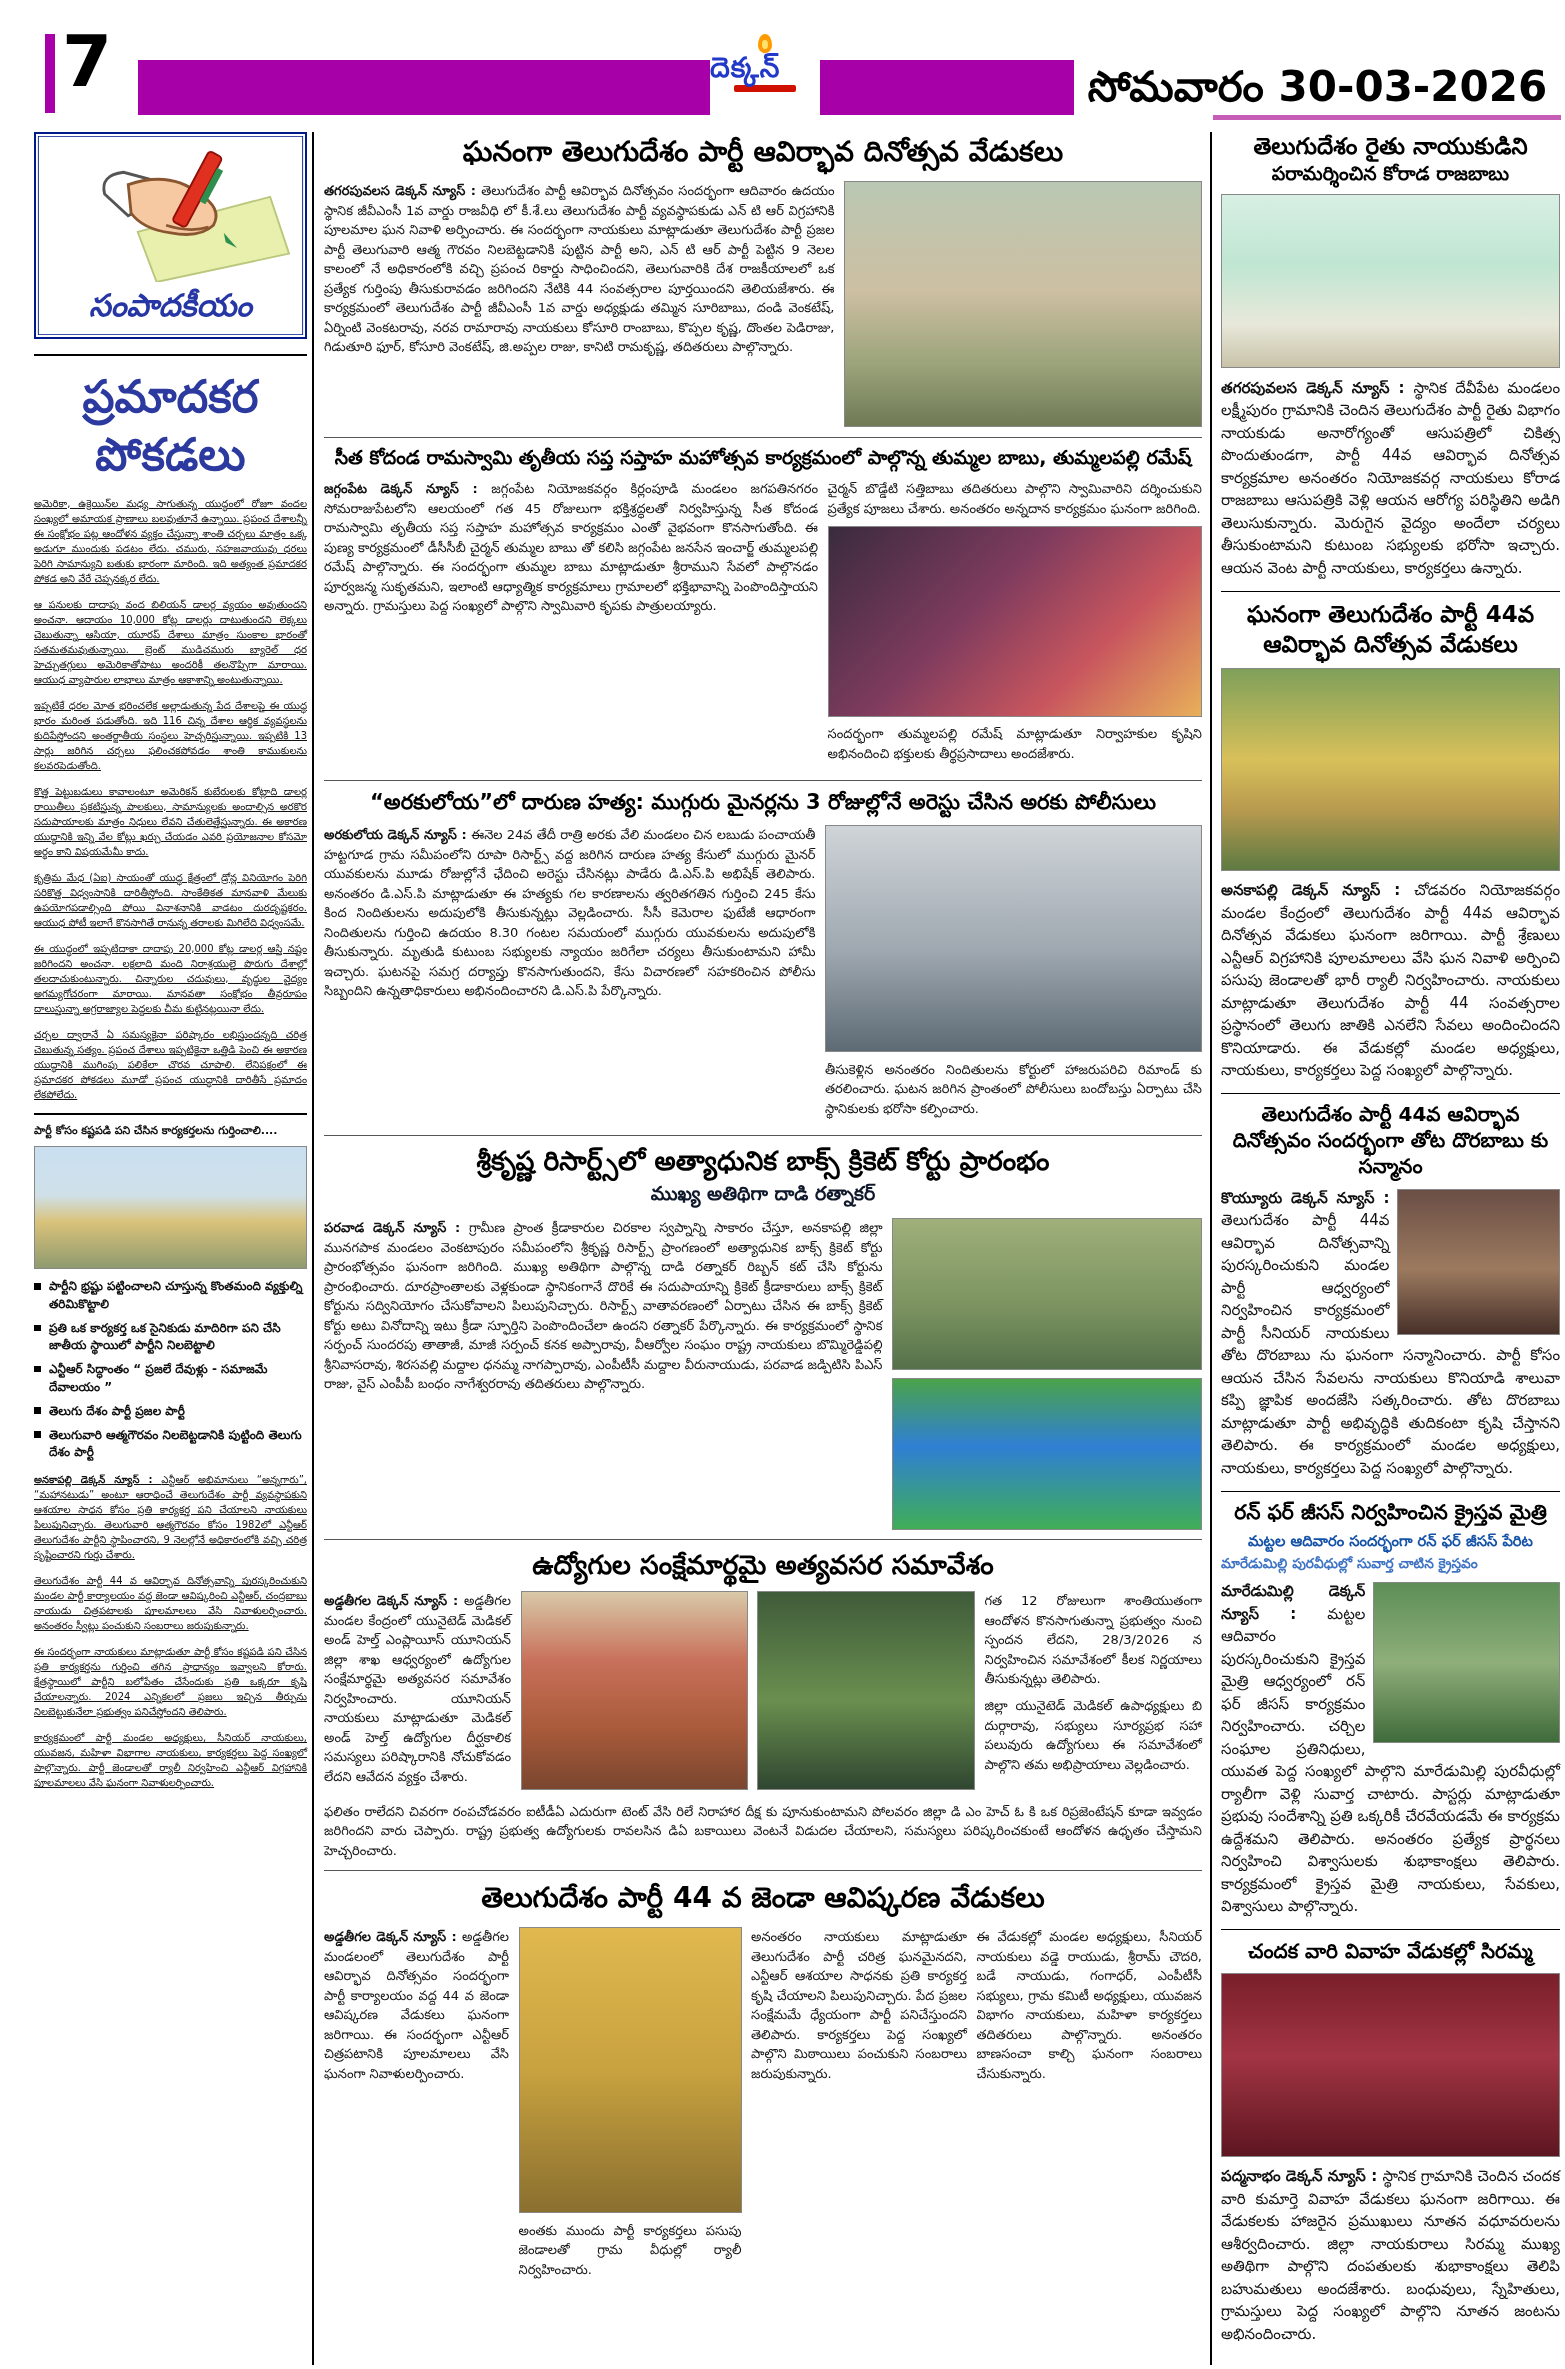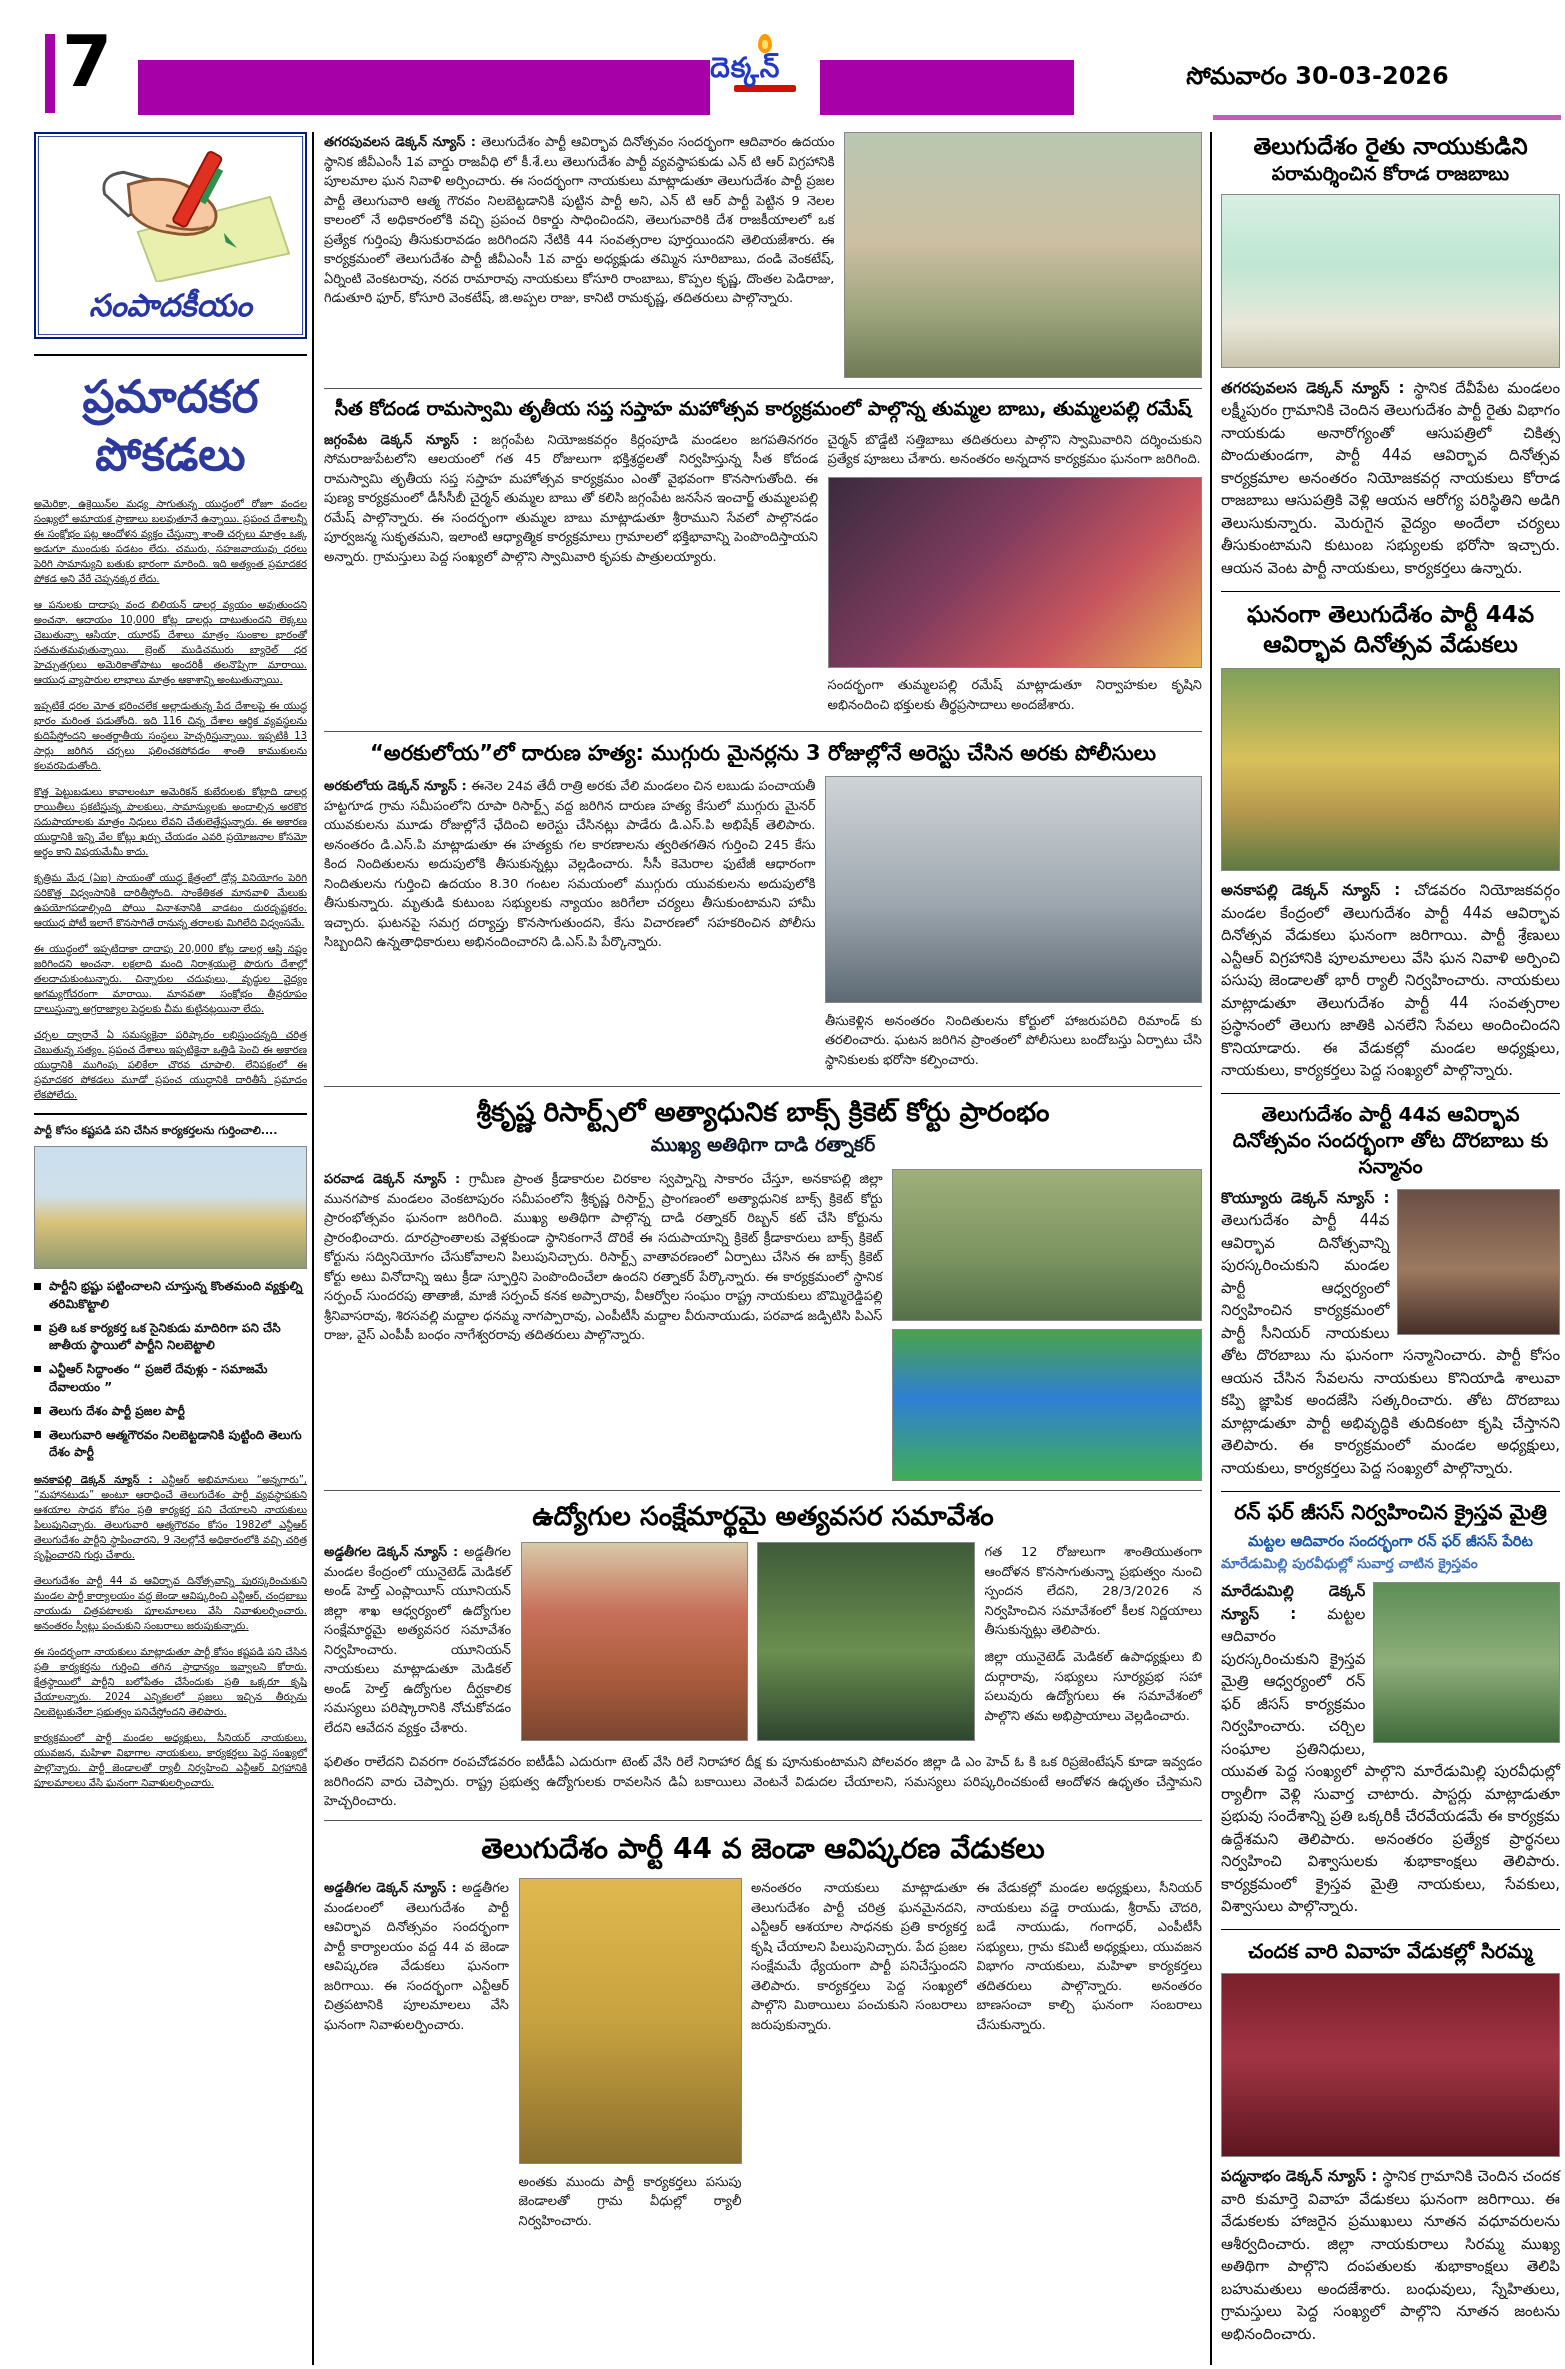--- a/index.html
+++ b/index.html
@@ -9,21 +9,21 @@
   
   .hdr-strip{left:45px;top:34px;width:10.4px;height:79px;background:#a800a8;}
   .page-num{left:62px;top:24.6px;font-size:72px;font-weight:bold;line-height:1;color:#000;}
   .hdr-bar1{left:138px;top:60px;width:572px;height:55px;background:#a800a8;}
   .hdr-bar2{left:820px;top:60px;width:254px;height:55px;background:#a800a8;}
   .logo{left:710px;top:34px;width:110px;height:87px;background:#fff;text-align:left;}
   .flame{width:13.2px;height:19px;margin:0 auto;background:#ff9a00;border-radius:50% 50% 50% 50%/60% 60% 40% 40%;position:relative;}
   .flame:after{content:"";position:absolute;left:3.8px;top:5.7px;width:5.7px;height:9.5px;background:#ffe26e;border-radius:50%;}
   .brand-title{font-size:28px;font-weight:bold;color:#2238c8;letter-spacing:0.9px;line-height:1.05;}
   .brand-tag{width:62px;height:6.6px;margin:2.8px auto 0;background:#d01000;border-radius:1.9px;}
-  .edition-date{left:1074px;top:62px;width:487px;font-size:24px;font-weight:bold;text-align:center;color:#000;}
+  .edition-date{left:1074px;top:62px;width:487px;font-size:42px;font-weight:bold;text-align:center;color:#000;}
   .date-underline{left:1213px;top:115px;width:348px;height:4.7px;background:#c55cb5;}
   
   .vrule{width:1.9px;background:#000;top:132px;height:2233px;}
   #leftcol{left:34px;top:132px;width:273px;}
   #centercol{left:324px;top:132px;width:878px;}
   #rightcol{left:1221px;top:132px;width:339px;}
   
   .hl{font-weight:bold;color:#000;text-align:center;line-height:1.28;}
   .dl{font-weight:bold;}
   .body{font-size:13px;line-height:1.5;text-align:justify;margin:7.6px 0;}
@@ -113,20 +113,21 @@
     </ul>
     <p class="ed-p"><b class="dl">అనకాపల్లి డెక్కన్ న్యూస్ : </b><span>ఎన్టీఆర్ అభిమానులు “అన్నగారు”, “మహానటుడు” అంటూ ఆరాధించే తెలుగుదేశం పార్టీ వ్యవస్థాపకుని ఆశయాల సాధన కోసం ప్రతి కార్యకర్త పని చేయాలని నాయకులు పిలుపునిచ్చారు. తెలుగువారి ఆత్మగౌరవం కోసం 1982లో ఎన్టీఆర్ తెలుగుదేశం పార్టీని స్థాపించారని, 9 నెలల్లోనే అధికారంలోకి వచ్చి చరిత్ర సృష్టించారని గుర్తు చేశారు.</span></p>
     <p class="ed-p">తెలుగుదేశం పార్టీ 44 వ ఆవిర్భావ దినోత్సవాన్ని పురస్కరించుకుని మండల పార్టీ కార్యాలయం వద్ద జెండా ఆవిష్కరించి ఎన్టీఆర్, చంద్రబాబు నాయుడు చిత్రపటాలకు పూలమాలలు వేసి నివాళులర్పించారు. అనంతరం స్వీట్లు పంచుకుని సంబరాలు జరుపుకున్నారు.</p>
     <p class="ed-p">ఈ సందర్భంగా నాయకులు మాట్లాడుతూ పార్టీ కోసం కష్టపడి పని చేసిన ప్రతి కార్యకర్తను గుర్తించి తగిన ప్రాధాన్యం ఇవ్వాలని కోరారు. క్షేత్రస్థాయిలో పార్టీని బలోపేతం చేసేందుకు ప్రతి ఒక్కరూ కృషి చేయాలన్నారు. 2024 ఎన్నికలలో ప్రజలు ఇచ్చిన తీర్పును నిలబెట్టుకునేలా ప్రభుత్వం పనిచేస్తోందని తెలిపారు.</p>
     <p class="ed-p">కార్యక్రమంలో పార్టీ మండల అధ్యక్షులు, సీనియర్ నాయకులు, యువజన, మహిళా విభాగాల నాయకులు, కార్యకర్తలు పెద్ద సంఖ్యలో పాల్గొన్నారు. పార్టీ జెండాలతో ర్యాలీ నిర్వహించి ఎన్టీఆర్ విగ్రహానికి పూలమాలలు వేసి ఘనంగా నివాళులర్పించారు.</p>
   </div>
 
   <div class="abs" id="centercol">
 
     <div>
+      <div class="hl hlA">ఘనంగా తెలుగుదేశం పార్టీ ఆవిర్భావ దినోత్సవ వేడుకలు</div>
       <div class="row">
         <p class="body" style="flex:1;margin-top:0;"><b class="dl">తగరపువలస డెక్కన్ న్యూస్ : </b><span>తెలుగుదేశం పార్టీ ఆవిర్భావ దినోత్సవం సందర్భంగా ఆదివారం ఉదయం స్థానిక జీవీఎంసీ 1వ వార్డు రాజవీధి లో కీ.శే.లు తెలుగుదేశం పార్టీ వ్యవస్థాపకుడు ఎన్ టి ఆర్ విగ్రహానికి పూలమాల ఘన నివాళి అర్పించారు. ఈ సందర్భంగా నాయకులు మాట్లాడుతూ తెలుగుదేశం పార్టీ ప్రజల పార్టీ తెలుగువారి ఆత్మ గౌరవం నిలబెట్టడానికి పుట్టిన పార్టీ అని, ఎన్ టి ఆర్ పార్టీ పెట్టిన 9 నెలల కాలంలో నే అధికారంలోకి వచ్చి ప్రపంచ రికార్డు సాధించిందని, తెలుగువారికి దేశ రాజకీయాలలో ఒక ప్రత్యేక గుర్తింపు తీసుకురావడం జరిగిందని నేటికి 44 సంవత్సరాల పూర్తయిందని తెలియజేశారు. ఈ కార్యక్రమంలో తెలుగుదేశం పార్టీ జీవీఎంసీ 1వ వార్డు అధ్యక్షుడు తమ్మిన సూరిబాబు, దండి వెంకటేష్, ఏర్నింటి వెంకటరావు, నరవ రామారావు నాయకులు కోసూరి రాంబాబు, కొప్పల కృష్ణ, దొంతల పెడిరాజు, గిడుతూరి ఫూర్, కోసూరి వెంకటేష్, జి.అప్పల రాజు, కానిటి రామకృష్ణ, తదితరులు పాల్గొన్నారు.</span></p>
         <div class="ph" style="width:356px;height:244px;flex:none;background:linear-gradient(180deg,#b9c7b2 0%,#cdbfa2 45%,#9aa37a 75%,#6f7a55 100%);"></div>
       </div>
     </div>
 
     <div class="sep"></div>
     <div>
       <div class="hl hlB">సీత కోదండ రామస్వామి తృతీయ సప్త సప్తాహ మహోత్సవ కార్యక్రమంలో పాల్గొన్న తుమ్మల బాబు, తుమ్మలపల్లి రమేష్</div>
       <div class="row">

